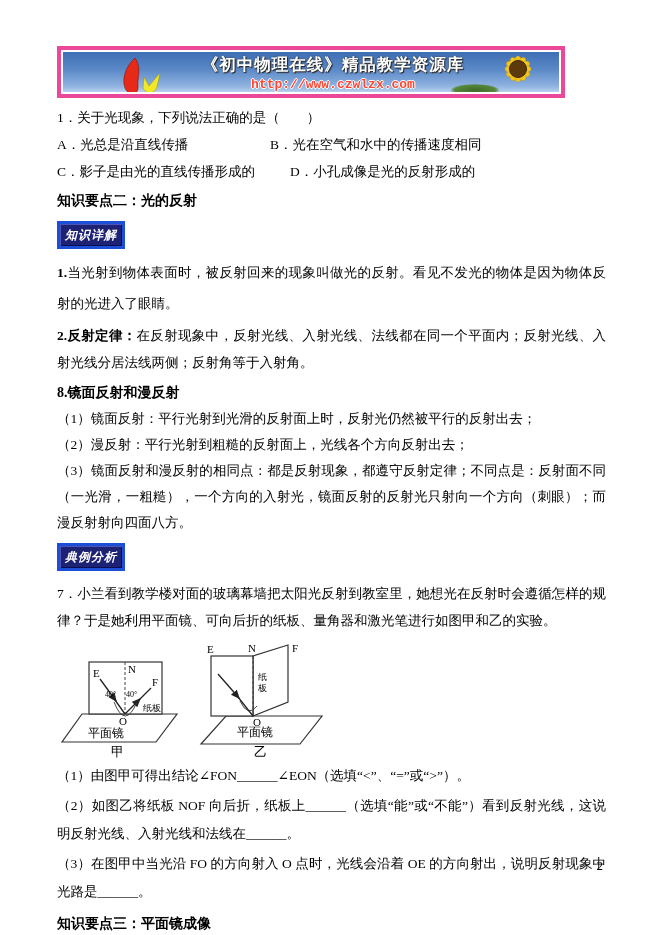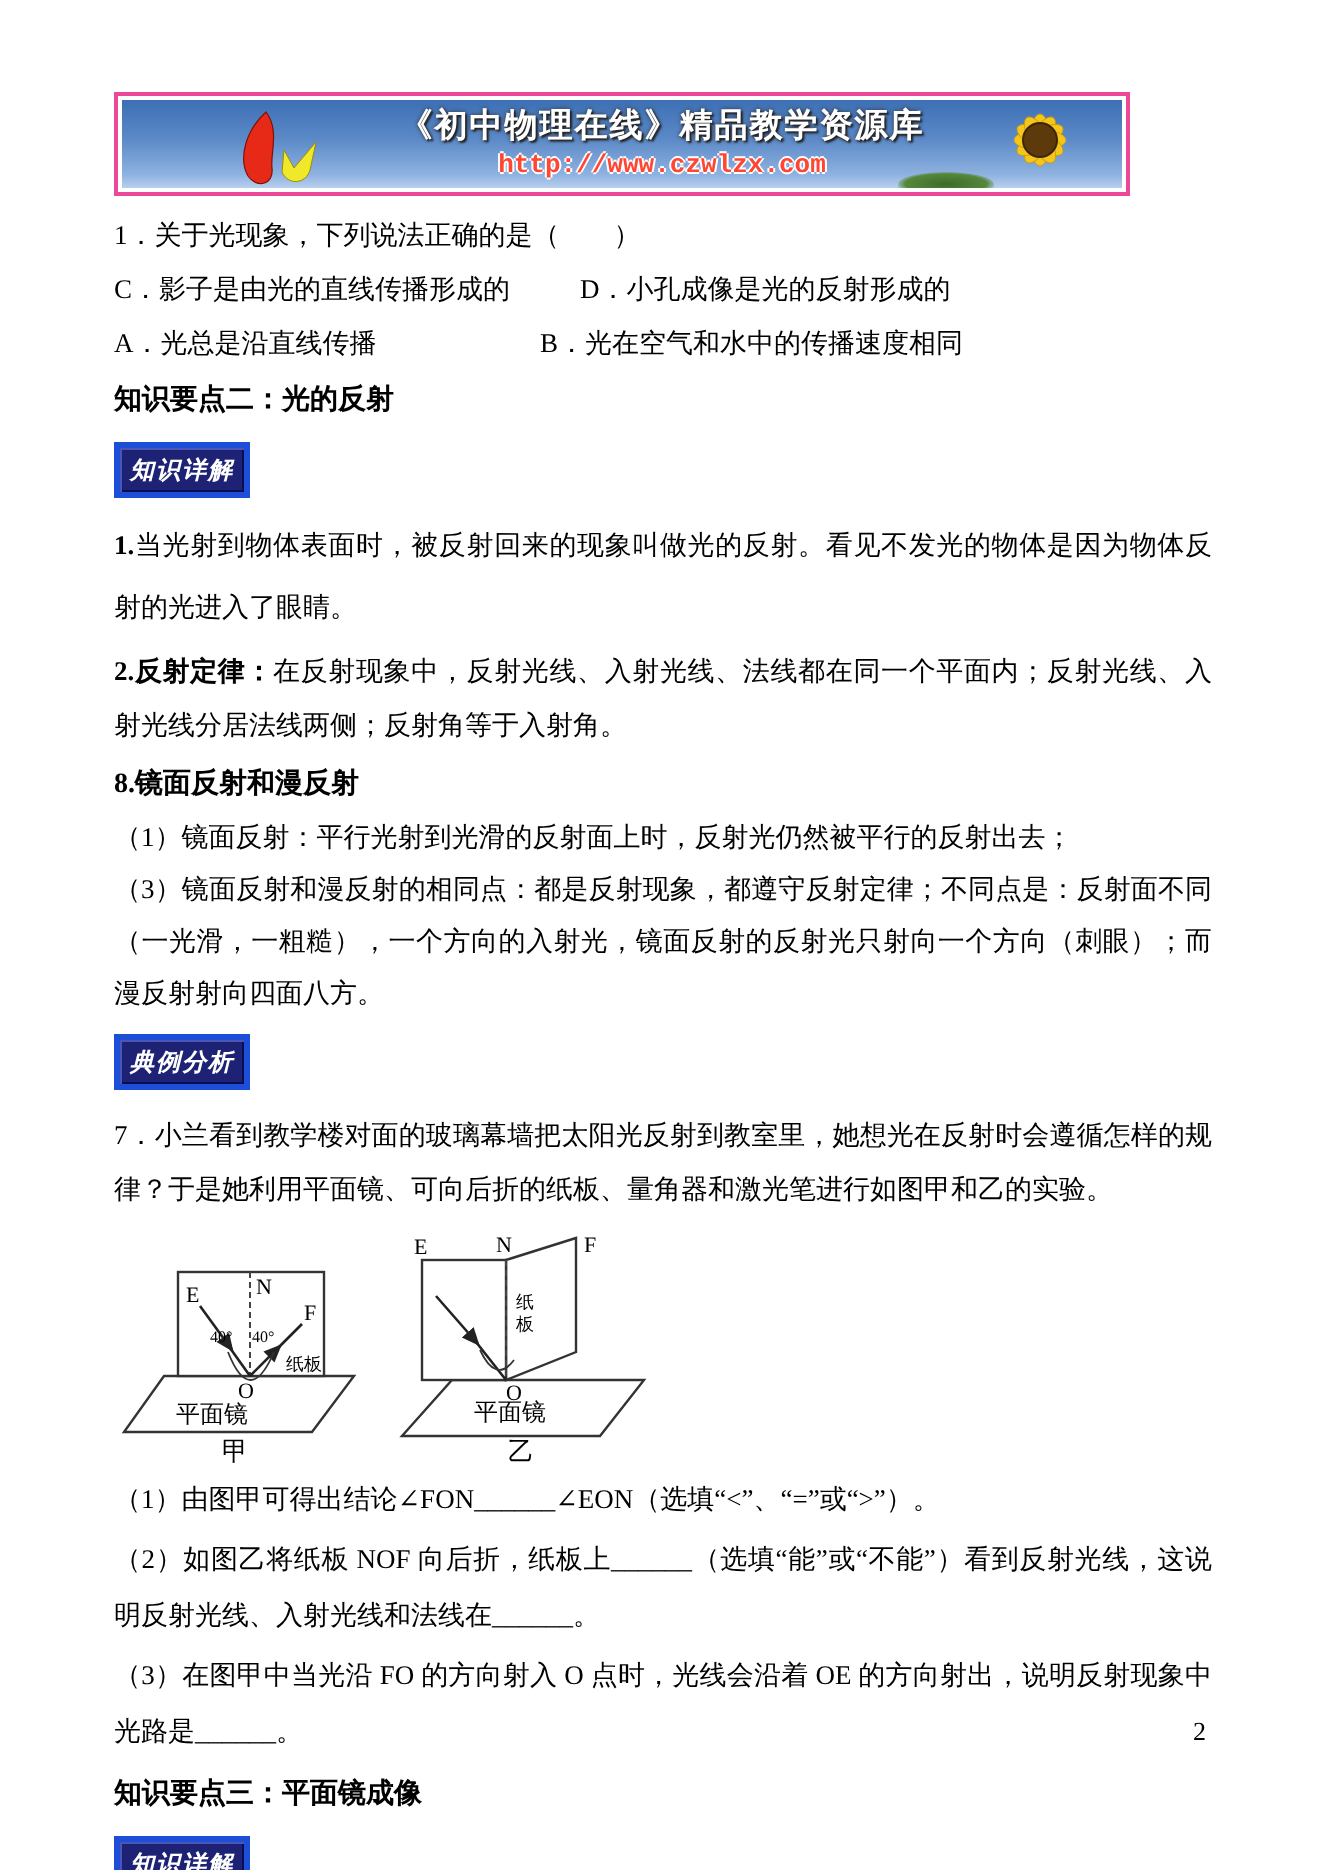--- a/index.html
+++ b/index.html
@@ -1,20 +1,20 @@
 <!DOCTYPE html>
 <html><head>
 <meta charset="utf-8">
 <style>
   html,body{margin:0;padding:0;background:#e9e9e9;}
   .page{width:661px;height:935px;background:#ffffff;position:relative;overflow:hidden;
         font-family:"Liberation Serif","DejaVu Serif",serif;color:#000;}
   
   .banner{position:absolute;left:57px;top:46px;width:508px;height:52px;
-          border:2px solid #ec4899;background:#fff;box-sizing:border-box;padding:2px;}
+          border:4px solid #ec4899;background:#fff;box-sizing:border-box;padding:2px;}
   .banner-img{width:100%;height:100%;position:relative;overflow:hidden;
           background:linear-gradient(180deg,#3d6fb4 0%,#5c8ac8 45%,#8fb2e0 85%,#b7d0ee 100%);}
   .logo{position:absolute;left:48px;top:3px;}
   .banner-text{position:absolute;left:120px;top:2px;width:300px;text-align:center;}
   .banner-title{color:#fff;font-weight:bold;font-size:16.5px;letter-spacing:1px;
           text-shadow:1px 1px 1px #222,0 0 2px #333;white-space:nowrap;}
   .banner-url{color:#ff4633;font-weight:bold;font-size:13px;font-family:"Liberation Mono","DejaVu Sans Mono",monospace;
           text-shadow:-1px 0 0 #fff,1px 0 0 #fff,0 -1px 0 #fff,0 1px 0 #fff;margin-top:1px;}
   .sunflower{position:absolute;right:10px;bottom:-6px;}
   .foliage{position:absolute;left:388px;bottom:-4px;width:48px;height:12px;border-radius:50% 50% 0 0;
@@ -73,38 +73,39 @@
           </g>
         </svg>
       </div>
     </div>
   </div>
 
   <div class="content">
 
     <p>1．关于光现象，下列说法正确的是（　　）</p>
     <div class="opt-row">
+      <span class="opt-a">A．光总是沿直线传播</span>
+      <span>B．光在空气和水中的传播速度相同</span>
+    </div>
+    <div class="opt-row">
       <span class="opt-c">C．影子是由光的直线传播形成的</span>
       <span>D．小孔成像是光的反射形成的</span>
-    </div>
-    <div class="opt-row">
-      <span class="opt-a">A．光总是沿直线传播</span>
-      <span>B．光在空气和水中的传播速度相同</span>
     </div>
 
     <div class="h-bold">知识要点二：光的反射</div>
 
     <div><span class="badge">知识详解</span></div>
 
     <p class="kp"><b>1.</b><span>当光射到物体表面时，被反射回来的现象叫做光的反射。看见不发光的物体是因为物体反射的光进入了眼睛。</span></p>
 
     <p class="kp2"><b>2.反射定律：</b><span>在反射现象中，反射光线、入射光线、法线都在同一个平面内；反射光线、入射光线分居法线两侧；反射角等于入射角。</span></p>
 
     <div class="h-bold" style="margin-top:4px;">8.镜面反射和漫反射</div>
     <p class="sub">（1）镜面反射：平行光射到光滑的反射面上时，反射光仍然被平行的反射出去；</p>
+    <p class="sub">（2）漫反射：平行光射到粗糙的反射面上，光线各个方向反射出去；</p>
     <p class="sub">（3）镜面反射和漫反射的相同点：都是反射现象，都遵守反射定律；不同点是：反射面不同（一光滑，一粗糙），一个方向的入射光，镜面反射的反射光只射向一个方向（刺眼）；而漫反射射向四面八方。</p>
 
     <div><span class="badge">典例分析</span></div>
 
     <p class="intro">7．小兰看到教学楼对面的玻璃幕墙把太阳光反射到教室里，她想光在反射时会遵循怎样的规律？于是她利用平面镜、可向后折的纸板、量角器和激光笔进行如图甲和乙的实验。</p>
 
     <div class="diagrams">
 
       <svg width="122" height="110" viewBox="0 0 122 110">
         <defs>

